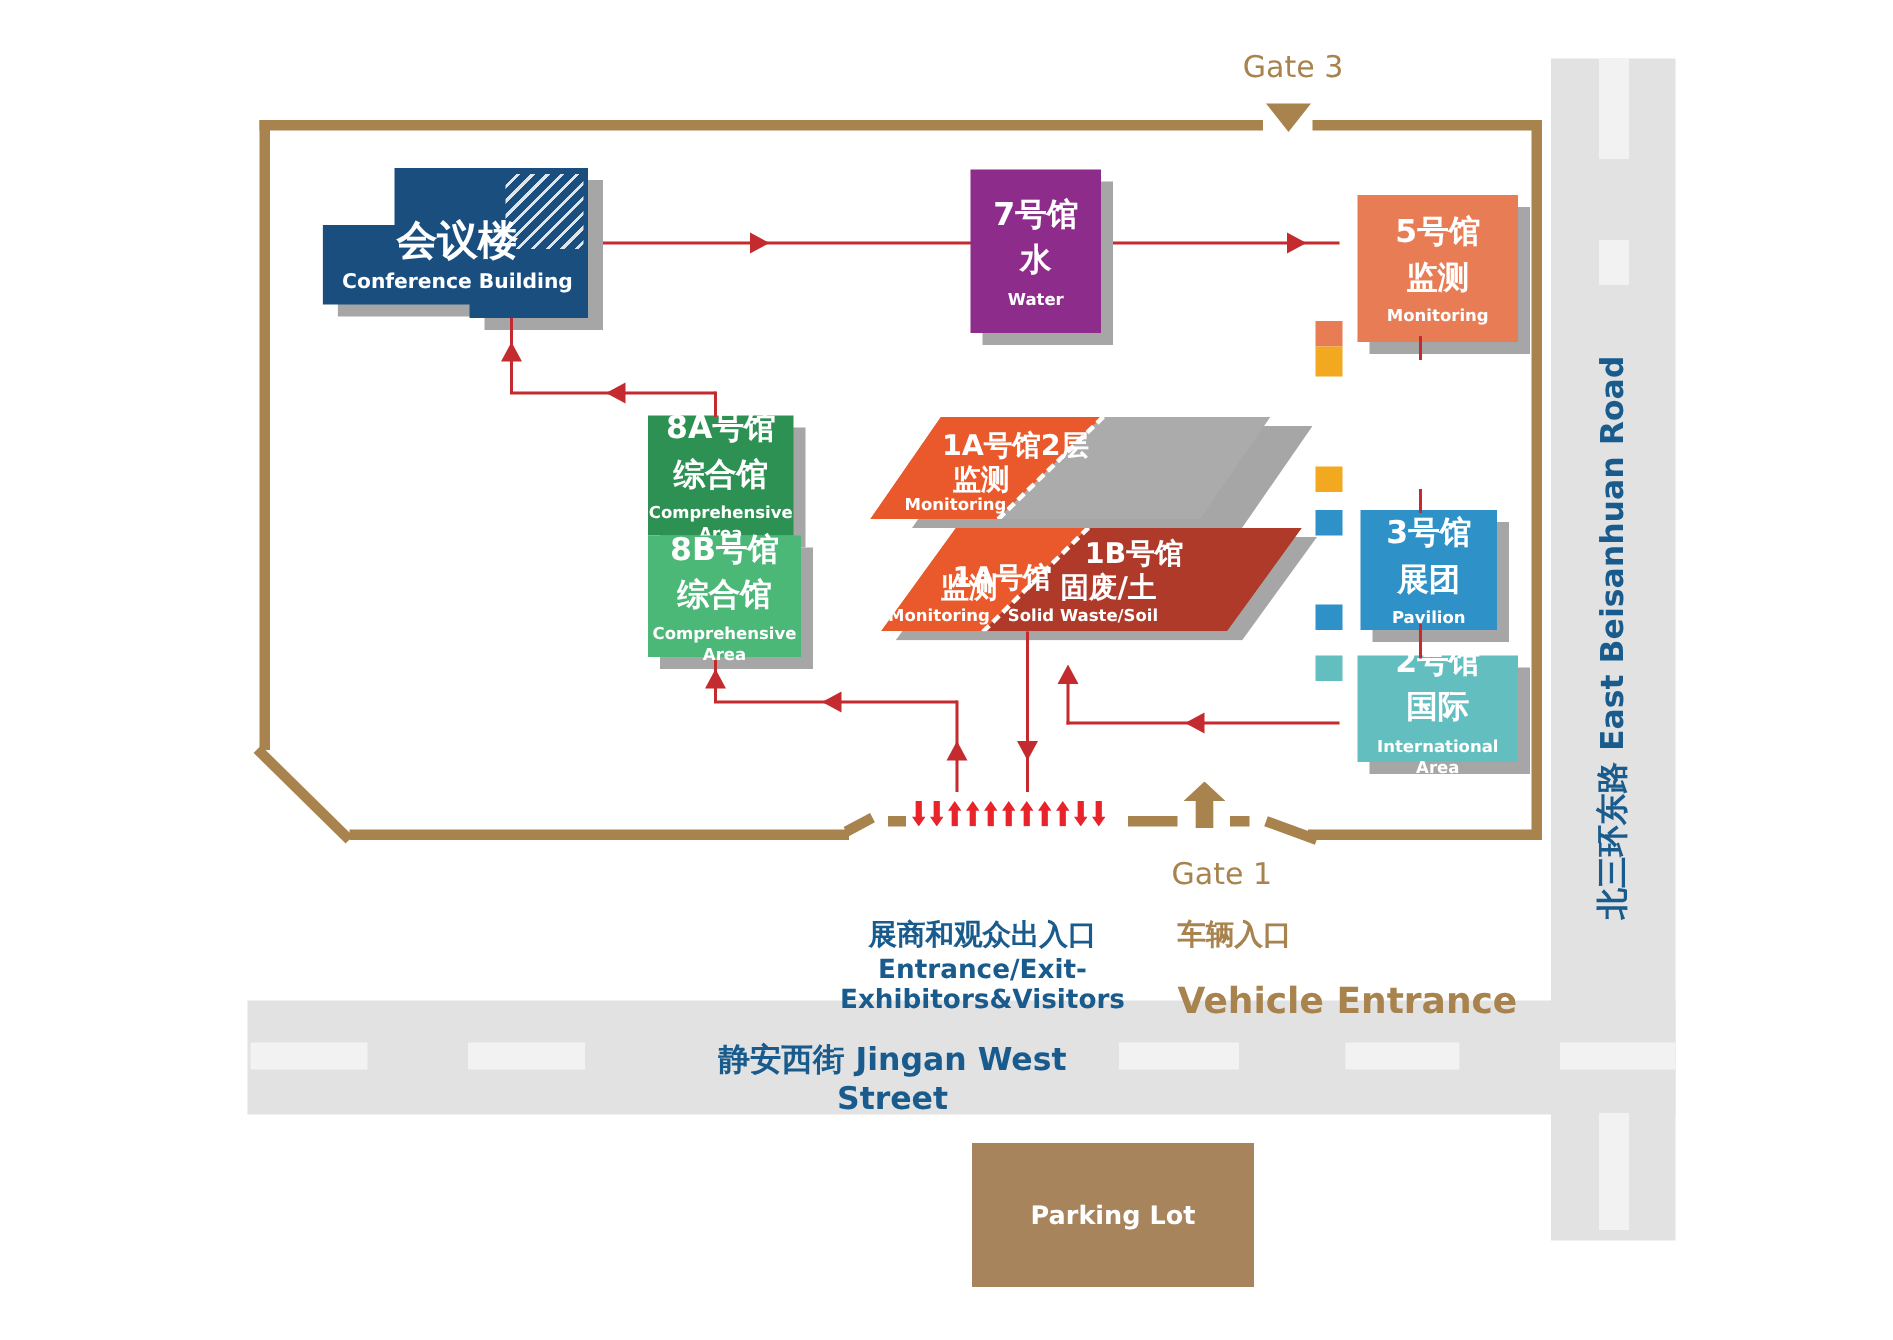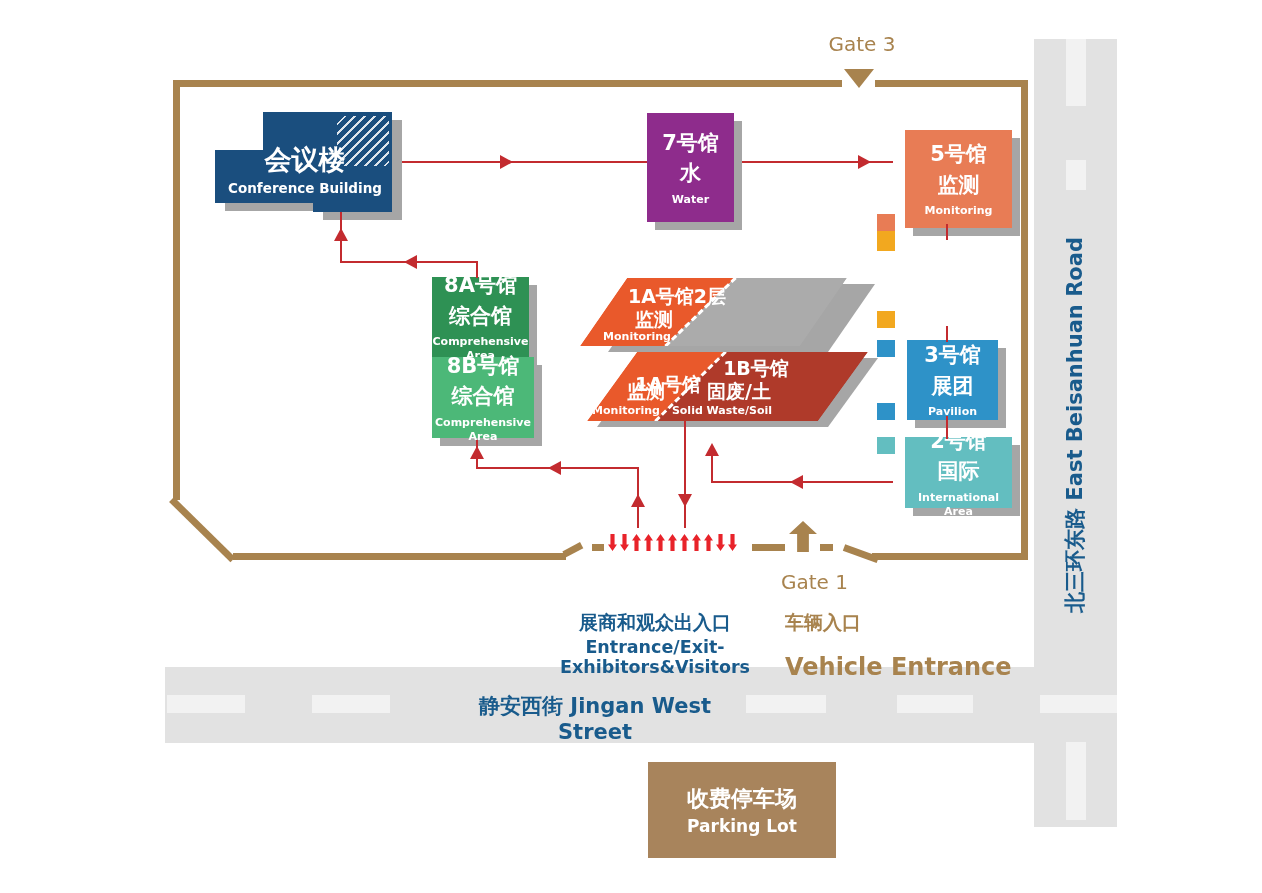--- a/index.html
+++ b/index.html
@@ -194,17 +194,16 @@
   <div class="fa d" style="left:728px;top:534px;"></div>
 
   <div class="veh-arrow" style="left:789px;top:521px;"></div>
 
   <div class="blue-label" style="left:530px;top:610px;width:250px;font-size:19px;font-weight:600;">展商和观众出入口</div>
   <div class="blue-label" style="left:505px;top:637px;width:300px;font-size:17.5px;font-weight:600;">Entrance/Exit-Exhibitors&amp;Visitors</div>
   <div class="brown-label" style="left:785px;top:610px;font-size:19px;font-weight:600;">车辆入口</div>
   <div class="brown-label" style="left:785px;top:637px;font-size:24px;font-weight:600;margin-top:16px;">Vehicle Entrance</div>
 
   <div class="abs white" style="left:648px;top:762px;width:188px;height:96px;background:var(--parking);display:flex;flex-direction:column;justify-content:center;">
-    <div style="font-size:22px;">收费停车场</div>
     <div style="font-size:17px;margin-top:2px;">Parking Lot</div>
   </div>
 
 </div>
 
 </body></html>

